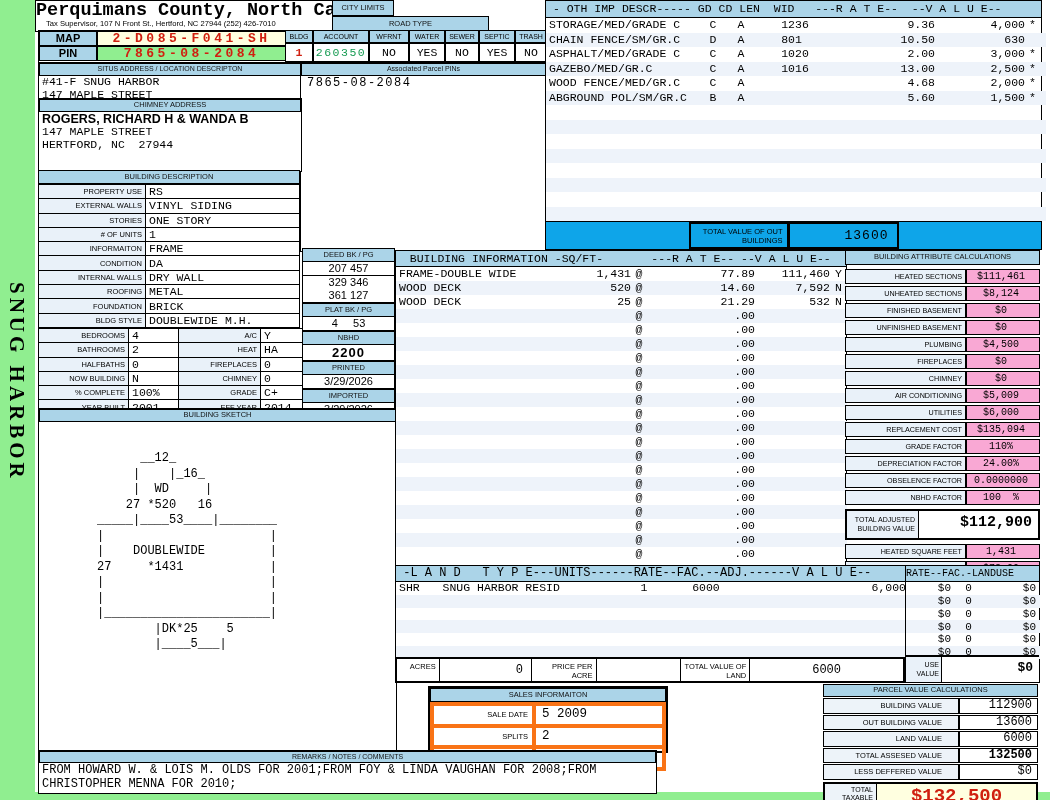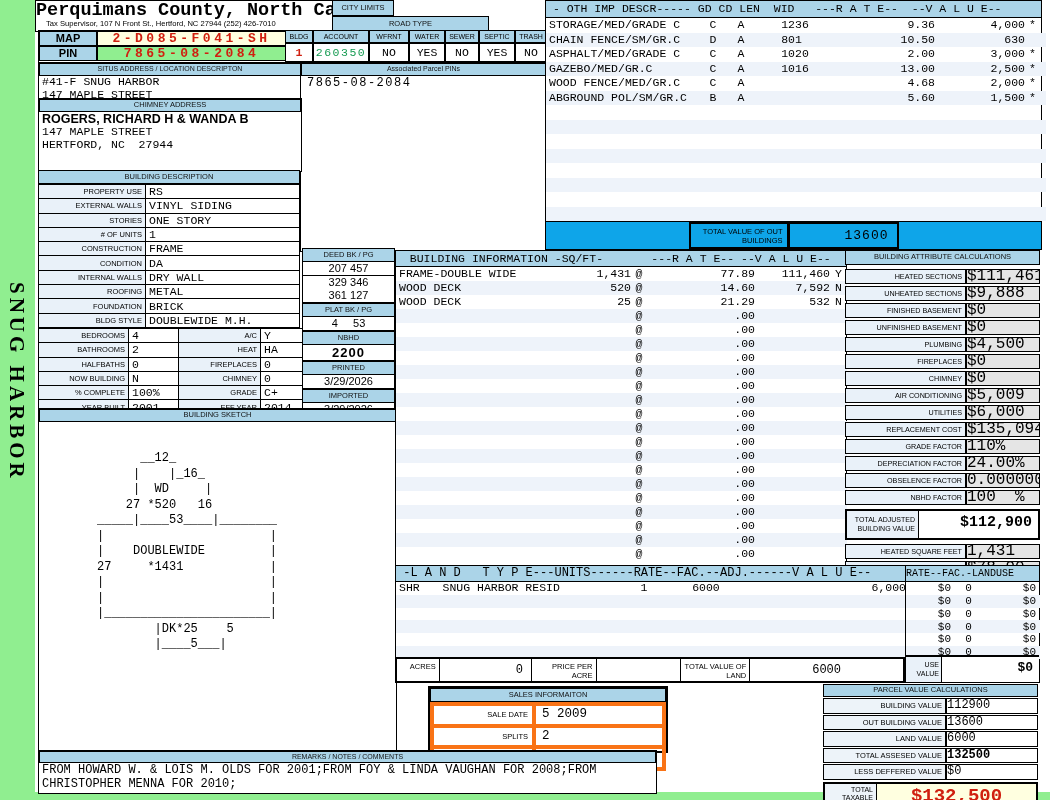--- a/index.html
+++ b/index.html
@@ -97,21 +97,21 @@
   .bi-t td{height:14px;line-height:13.5px}
   .bi-t .c0{width:140px;padding-left:3px}.bi-t .c1{width:92px;text-align:right}
   .bi-t .c2{width:16px;text-align:center}.bi-t .c3{width:108px;text-align:right}
   .bi-t .c4{width:75px;text-align:right}.bi-t .c5{width:17px;text-align:center}
 
   
   #attr-panel{left:845px;top:250px;width:195px;height:315px;background:transparent}
   .attr-t{border-collapse:separate;border-spacing:0 2px;margin-top:2px}
   .attr-t td{border:1px solid #000;height:13px;line-height:13px}
   .attr-t .c0{width:116px;font-family:"Liberation Sans",sans-serif;font-size:7.2px;text-align:right;padding-right:3px;background:#E9F1F9}
-  .attr-t .c1{text-align:left;padding-right:4px;font-size:16px;background:#e5e5e5}
+  .attr-t .c1{text-align:center;padding-right:4px;font-size:10px;background:#f9a8d4}
   #attr-total{display:flex;height:27px;border:2px solid #000;margin-top:2px;background:#fff}
   #attr-total-lab{width:72px;font-size:7px;line-height:9px;text-align:right;padding:4px 3px 0 0;box-sizing:border-box;background:#E9F1F9;border-right:1px solid #000}
   #attr-total-val{flex:1;font-family:"Liberation Mono","DejaVu Sans Mono",monospace;font-weight:700;font-size:15px;line-height:24px;text-align:right;padding-right:6px}
 
   
   #land-panel{left:395px;top:565px;width:510px;height:92px;border:1px solid #000}
   #land-hdr{font-size:12px}
   .land-t td{height:12.8px;line-height:12.5px}
   .land-t .c0{width:42px;padding-left:3px}.land-t .c1{width:163px}
   .land-t .c2{width:35px;text-align:right}.land-t .c3{width:70px;text-align:right}
@@ -133,22 +133,22 @@
   #sales-panel{left:428px;top:686px;width:240px;height:67px;border:2px solid #000;box-sizing:border-box}
   .sales-t td{height:17.5px;line-height:17px;border:4px solid #f97316}
   .sales-t .c0{width:94px;font-family:"Liberation Sans",sans-serif;font-size:7.5px;text-align:right;padding-right:4px}
   .sales-t .c1{padding-left:6px;font-size:12.5px}
   .sales-t tr:last-child .c1{text-align:right;padding-right:6px;font-weight:700;font-size:13.5px}
 
   
   #parcel-panel{left:823px;top:684px;width:215px;height:114px}
   .parcel-t{border-collapse:separate;border-spacing:0 1px}
   .parcel-t td{border:1px solid #000;height:13.6px;line-height:13.5px}
-  .parcel-t .c0{width:118px;font-family:"Liberation Sans",sans-serif;font-size:7.5px;text-align:right;padding-right:3px;background:#EDF3F9}
-  .parcel-t .c1{text-align:left;padding-right:5px;font-size:12px;background:#fff}
+  .parcel-t .c0{width:118px;font-family:"Liberation Sans",sans-serif;font-size:7.5px;text-align:right;padding-right:16px;background:#EDF3F9}
+  .parcel-t .c1{text-align:right;padding-right:5px;font-size:12px;background:#fff}
   .parcel-t tr:nth-child(4) .c1{font-weight:700}
   #parcel-total{display:flex;height:28px;border:2px solid #000;background:#FFFFE0;margin-top:1px}
   #parcel-total-lab{width:52px;font-size:7px;line-height:8.5px;text-align:right;padding:2px 3px 0 0;box-sizing:border-box;background:#EDF3F9;border-right:1px solid #000}
   #parcel-total-val{flex:1;font-family:"Liberation Mono","DejaVu Sans Mono",monospace;color:#D02010;font-weight:700;font-size:19px;line-height:25px;text-align:center}
 
   
   #remarks-panel{left:38px;top:750px;width:617px;height:42px;border:1px solid #000}
   #remarks-text{font-family:"Liberation Mono","DejaVu Sans Mono",monospace;font-size:12px;line-height:13.5px;padding:1px 0 0 3px;width:580px}
 </style>
 </head>
@@ -247,21 +247,21 @@
           </tr>
           <tr>
             <td class="c0">STORIES</td>
             <td class="c1">ONE STORY</td>
           </tr>
           <tr>
             <td class="c0"># OF UNITS</td>
             <td class="c1">1</td>
           </tr>
           <tr>
-            <td class="c0">CONSTRUCTION</td>
+            <td class="c0">INFORMAITON</td>
             <td class="c1">FRAME</td>
           </tr>
           <tr>
             <td class="c0">CONDITION</td>
             <td class="c1">DA</td>
           </tr>
           <tr>
             <td class="c0">INTERNAL WALLS</td>
             <td class="c1">DRY WALL</td>
           </tr>
@@ -691,21 +691,21 @@
   <div class="panel" id="attr-panel">
     <div class="bar" style="height:13px;line-height:12px">BUILDING ATTRIBUTE CALCULATIONS</div>
     <table class="attr-t">
       <tbody>
           <tr>
             <td class="c0">HEATED SECTIONS</td>
             <td class="c1">$111,461</td>
           </tr>
           <tr>
             <td class="c0">UNHEATED SECTIONS</td>
-            <td class="c1">$9,888</td>
+            <td class="c1">$8,124</td>
           </tr>
           <tr>
             <td class="c0">FINISHED BASEMENT</td>
             <td class="c1">$0</td>
           </tr>
           <tr>
             <td class="c0">UNFINISHED BASEMENT</td>
             <td class="c1">$0</td>
           </tr>
           <tr>

